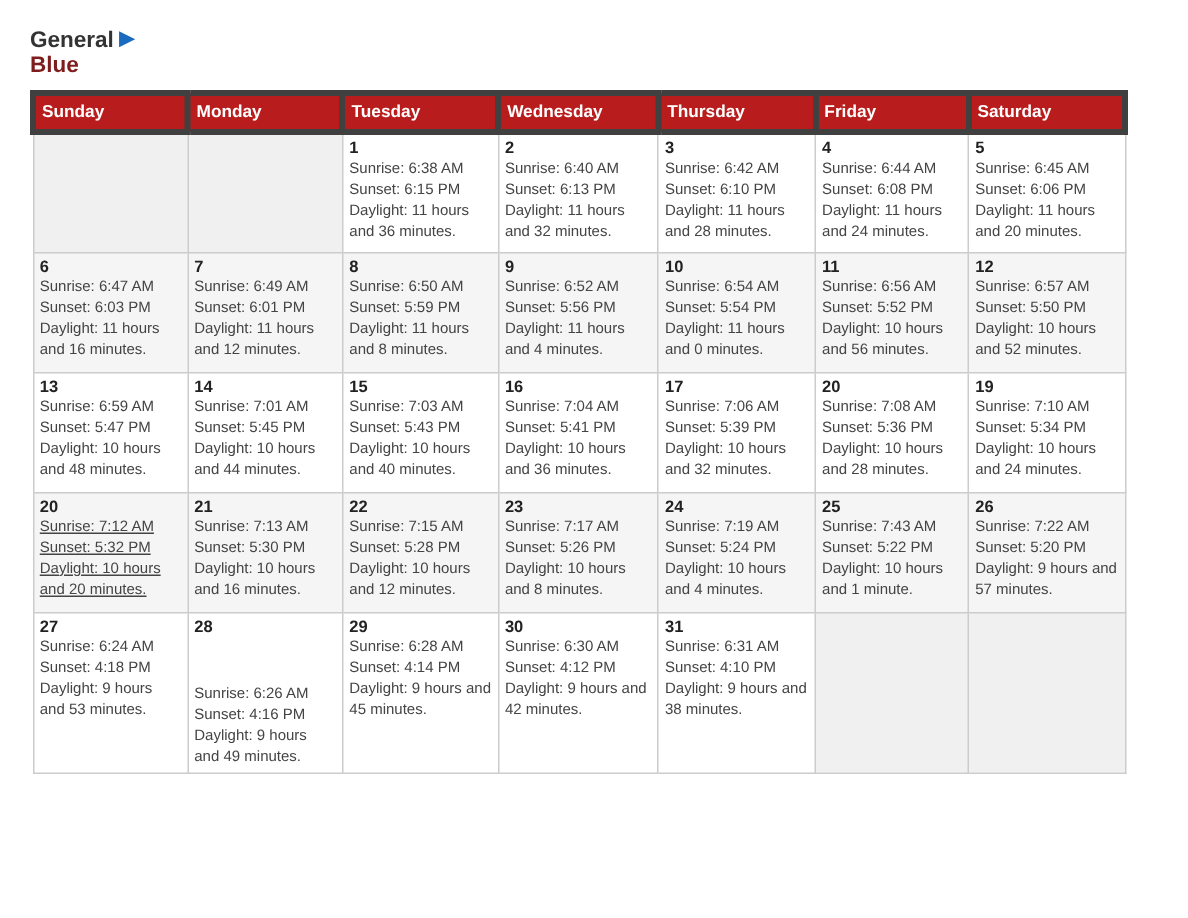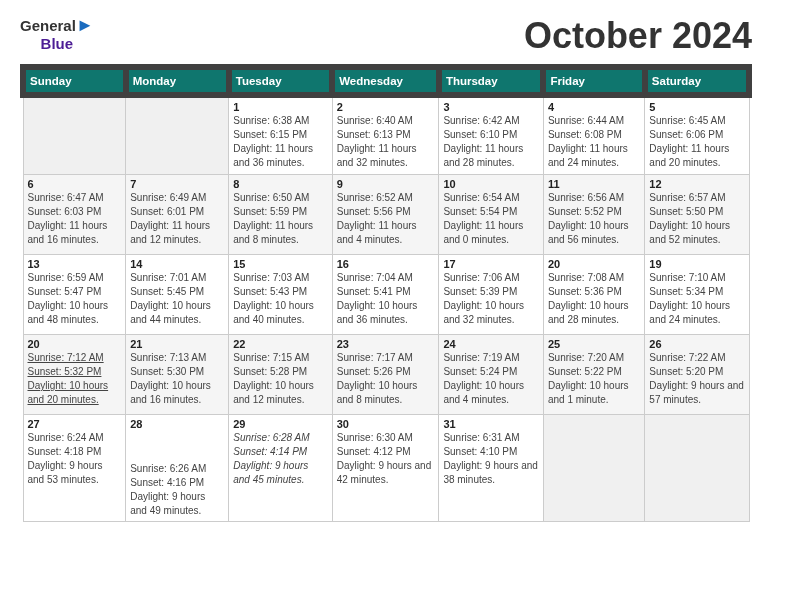--- a/index.html
+++ b/index.html
@@ -39,27 +39,27 @@
     .subtitle {
       font-size: 14px;
       color: #555;
     }
     .calendar {
       width: 100%;
       border-collapse: collapse;
       font-size: 10.5px;
     }
     .calendar th {
-      background: #0f766e;
+      background: #b91c1c;
       color: #fff;
       font-weight: bold;
       padding: 5px 4px;
       text-align: left;
       font-size: 11.5px;
-      border: 6px solid #404040;
+      border: 4px solid #404040;
     }
     .calendar td {
       border: 1px solid #ccc;
       vertical-align: top;
       padding: 3px 4px;
       width: 113px;
       min-height: 70px;
       background: #fff;
     }
     .calendar tr:nth-child(even) td {
@@ -84,25 +84,24 @@
     }
   </style>
 </head>
 <body>
 
 <div class="page">
   <div class="header">
     <div class="logo">
     <div style="line-height:1.1; font-family: Arial, sans-serif; font-size:15px; font-weight:bold; color:#333;">
       <div>General<span style="color:#1a6bbf; font-size:18px;">►</span></div>
-      <div style="color:#4c1d95;text-align:center;">Blue</div>
+      <div style="color:#7f1d1d;">Blue</div>
     </div>
   </div>
     <div class="title-block">
-      <div class="month-title">October 2024</div>
     </div>
   </div>
 
   <table class="calendar">
     <thead>
       <tr>
         <th>Sunday</th>
         <th>Monday</th>
         <th>Tuesday</th>
         <th>Wednesday</th>
@@ -260,21 +259,21 @@
 Daylight: 10 hours and 8 minutes.</div>
           </td>
           <td>
             <div class="day-num">24</div>
             <div class="day-info" style="white-space: pre-line;">Sunrise: 7:19 AM
 Sunset: 5:24 PM
 Daylight: 10 hours and 4 minutes.</div>
           </td>
           <td>
             <div class="day-num">25</div>
-            <div class="day-info" style="white-space: pre-line;">Sunrise: 7:20 AM
+            <div class="day-info" style="white-space: pre-line;">Sunrise: 7:43 AM
 Sunset: 5:22 PM
 Daylight: 10 hours and 1 minute.</div>
           </td>
           <td>
             <div class="day-num">26</div>
             <div class="day-info" style="white-space: pre-line;">Sunrise: 7:22 AM
 Sunset: 5:20 PM
 Daylight: 9 hours and 57 minutes.</div>
           </td>
         </tr>
@@ -286,21 +285,21 @@
 Daylight: 9 hours and 53 minutes.</div>
           </td>
           <td>
             <div class="day-num">28</div>
             <div class="day-info" style="white-space: pre-line; margin-top: 32px;">Sunrise: 6:26 AM
 Sunset: 4:16 PM
 Daylight: 9 hours and 49 minutes.</div>
           </td>
           <td>
             <div class="day-num">29</div>
-            <div class="day-info" style="white-space: pre-line; font-style: italic;">Sunrise: 6:28 AM
+            <div class="day-info" style="white-space: pre-line;">Sunrise: 6:28 AM
 Sunset: 4:14 PM
 Daylight: 9 hours and 45 minutes.</div>
           </td>
           <td>
             <div class="day-num">30</div>
             <div class="day-info" style="white-space: pre-line;">Sunrise: 6:30 AM
 Sunset: 4:12 PM
 Daylight: 9 hours and 42 minutes.</div>
           </td>
           <td>

